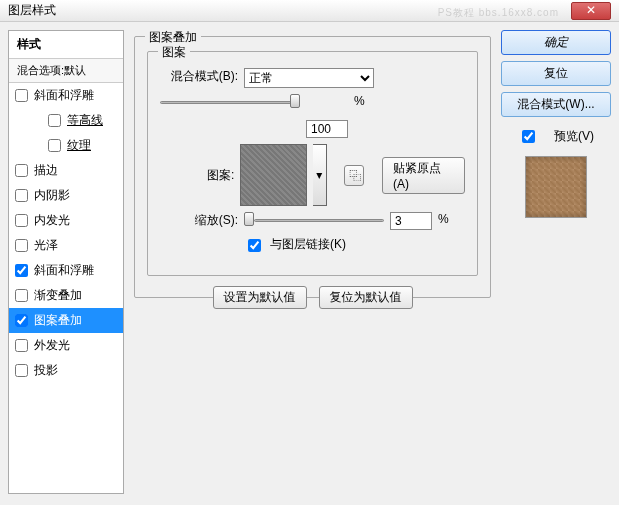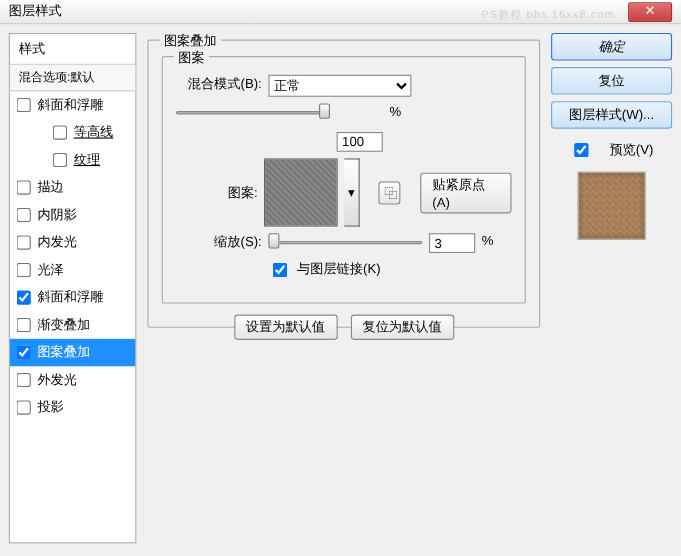--- a/index.html
+++ b/index.html
@@ -2,21 +2,21 @@
 <html><head>
 <meta charset="utf-8">
 <style>
 * { box-sizing: border-box; font-family: "Microsoft YaHei", SimSun, sans-serif; font-size: 12px; }
 body { margin: 0; background: #f0f0f0; width: 619px; height: 505px; overflow: hidden; }
 .titlebar { height: 22px; background: linear-gradient(#fff,#e8e8e8); border-bottom: 1px solid #ccc; padding: 3px 8px; display: flex; align-items: center; }
 .titlebar .close { margin-left: auto; width: 40px; height: 18px; background: linear-gradient(#e07070,#c84040); border: 1px solid #a03030; border-radius: 2px; color: #fff; text-align: center; line-height: 14px; }
 .watermark { position: absolute; top: 6px; right: 60px; color: rgba(0,0,0,0.15); font-size: 10px; letter-spacing: 1px; }
 .content { display: flex; padding: 8px; gap: 10px; height: 480px; }
 .left { width: 116px; border: 1px solid #aaa; background: #fff; }
-.left-head { padding: 5px 8px; border-bottom: 1px solid #ccc; }
+.left-head { padding: 5px 8px; border-bottom: 1px solid #ccc; font-weight: bold; }
 .left-sub { padding: 4px 8px; border-bottom: 1px solid #ccc; background: #f7f7f7; font-size: 11px; }
 .item { padding: 4px 6px; display: flex; align-items: center; gap: 4px; cursor: default; }
 .item.indent { padding-left: 39px; text-decoration: underline; }
 .item.sel { background: #1e90ff; color: #fff; }
 .item input[type=checkbox] { margin: 0 2px 0 0; }
 .middle { flex: 1; position: relative; }
 .gb { border: 1px solid #aaa; border-radius: 2px; padding: 10px 12px 14px; margin-top: 6px; position: relative; background: #f0f0f0; }
 .gb-title { position: absolute; top: -8px; left: 10px; background: #f0f0f0; padding: 0 4px; }
 .row { display: flex; margin: 6px 0; gap: 6px; }
 .lbl { width: 78px; text-align: right; }
@@ -151,20 +151,20 @@
       <div class="btns2">
         <div class="btn">设置为默认值</div>
         <div class="btn">复位为默认值</div>
       </div>
     </div>
   </div>
 
   <div class="right">
     <div class="rbtn" style="border-color:#2d6cdf;font-style:italic;">确定</div>
     <div class="rbtn">复位</div>
-    <div class="rbtn">图层样式(W)...</div>
+    <div class="rbtn">混合模式(W)...</div>
     <div class="pvrow">
       <input type="checkbox" checked="" style="">
       <span>预览(V)</span>
     </div>
     <div class="prev"></div>
   </div>
 </div>
 
 </body></html>

